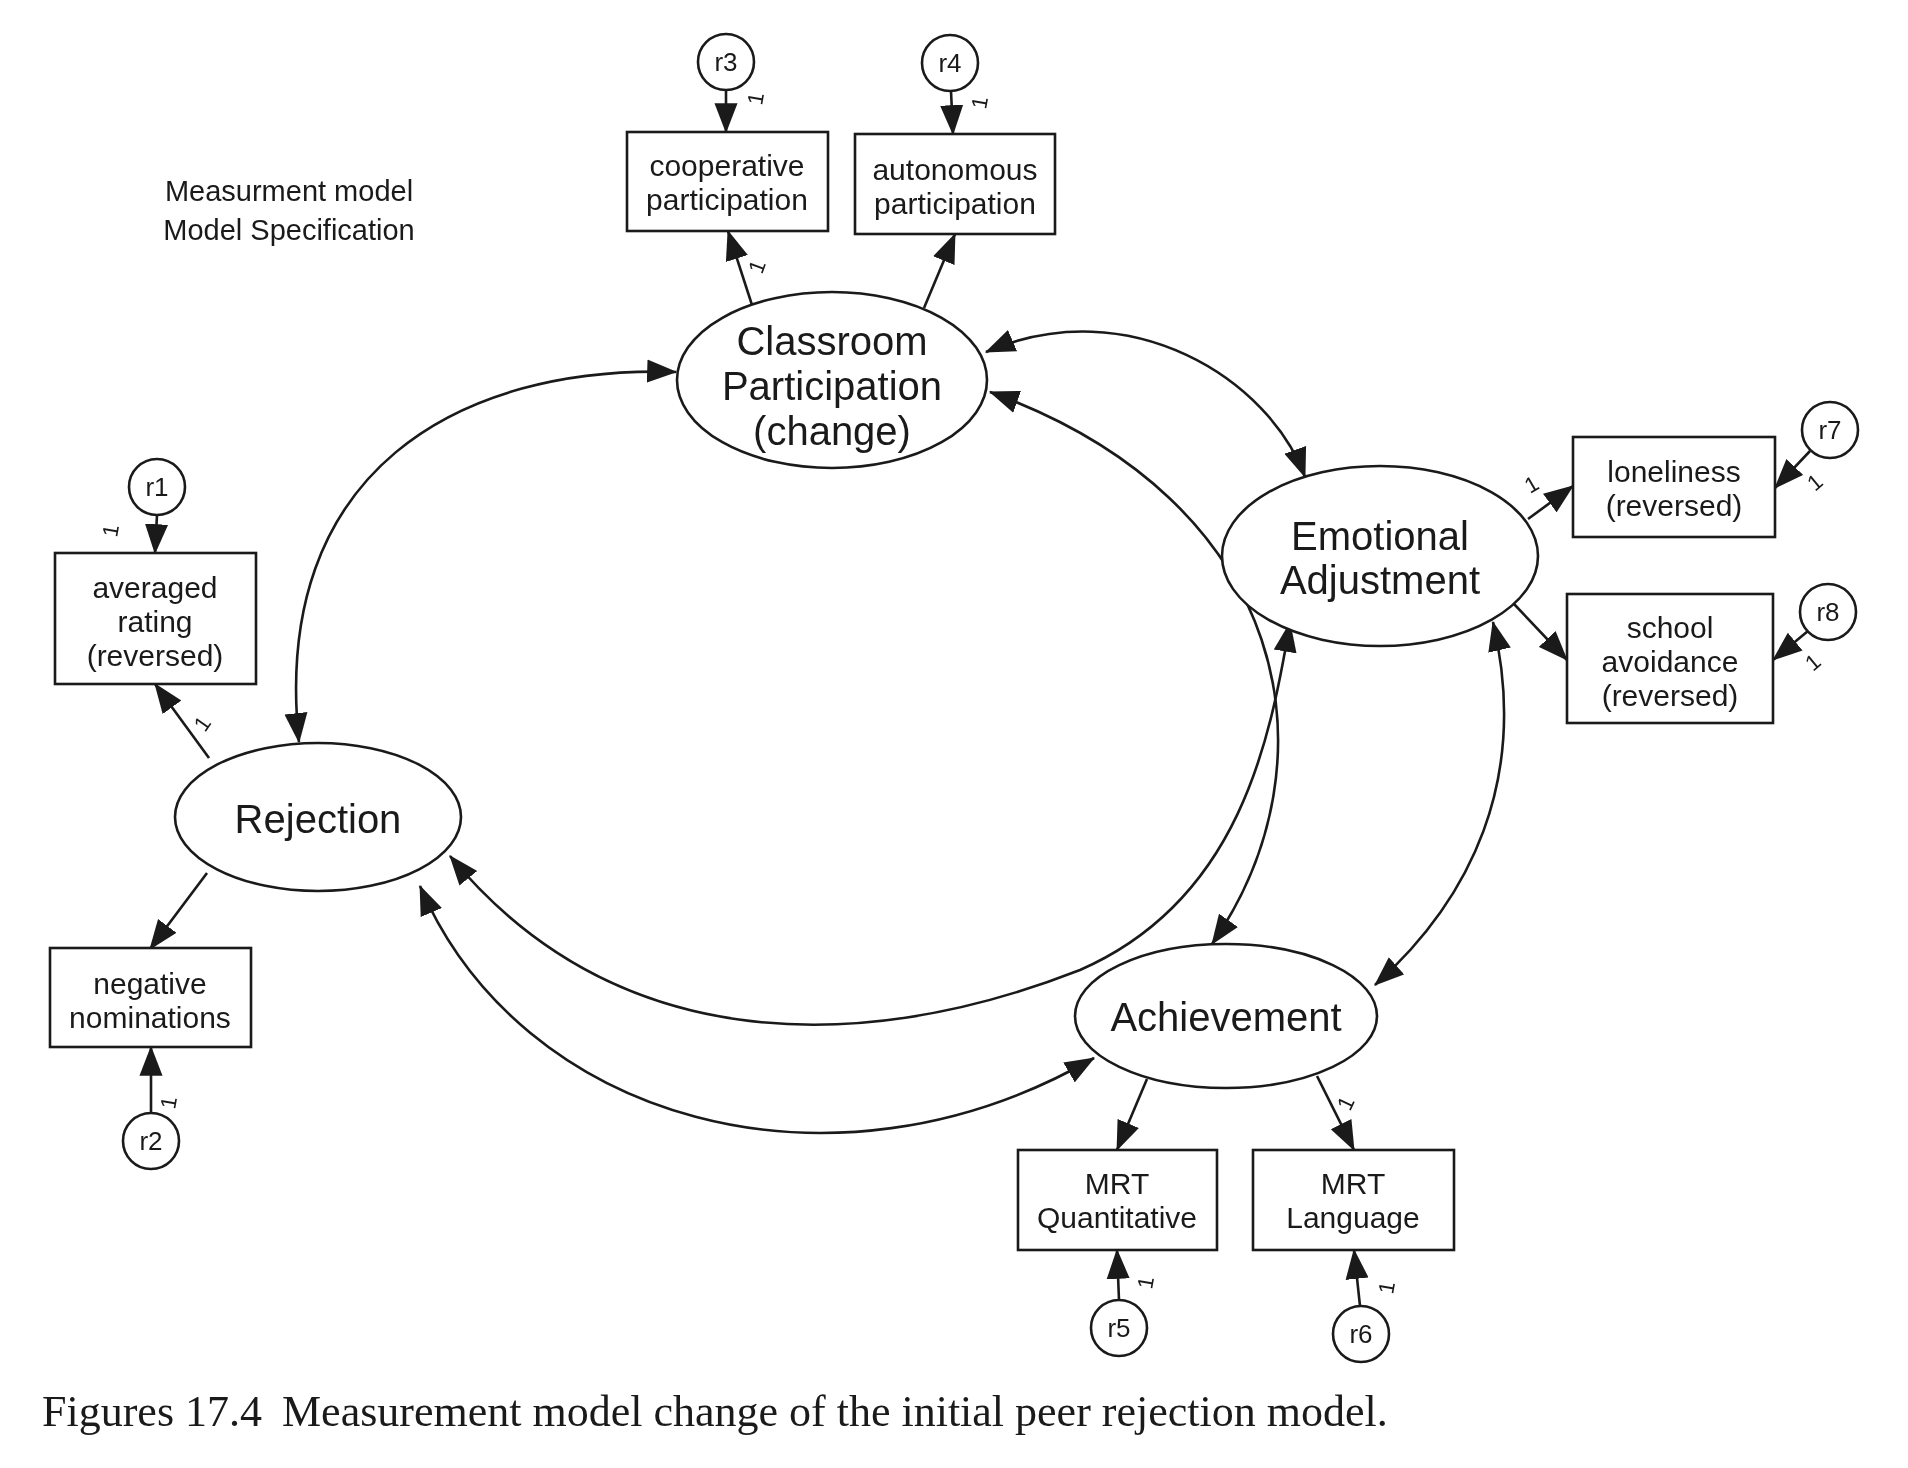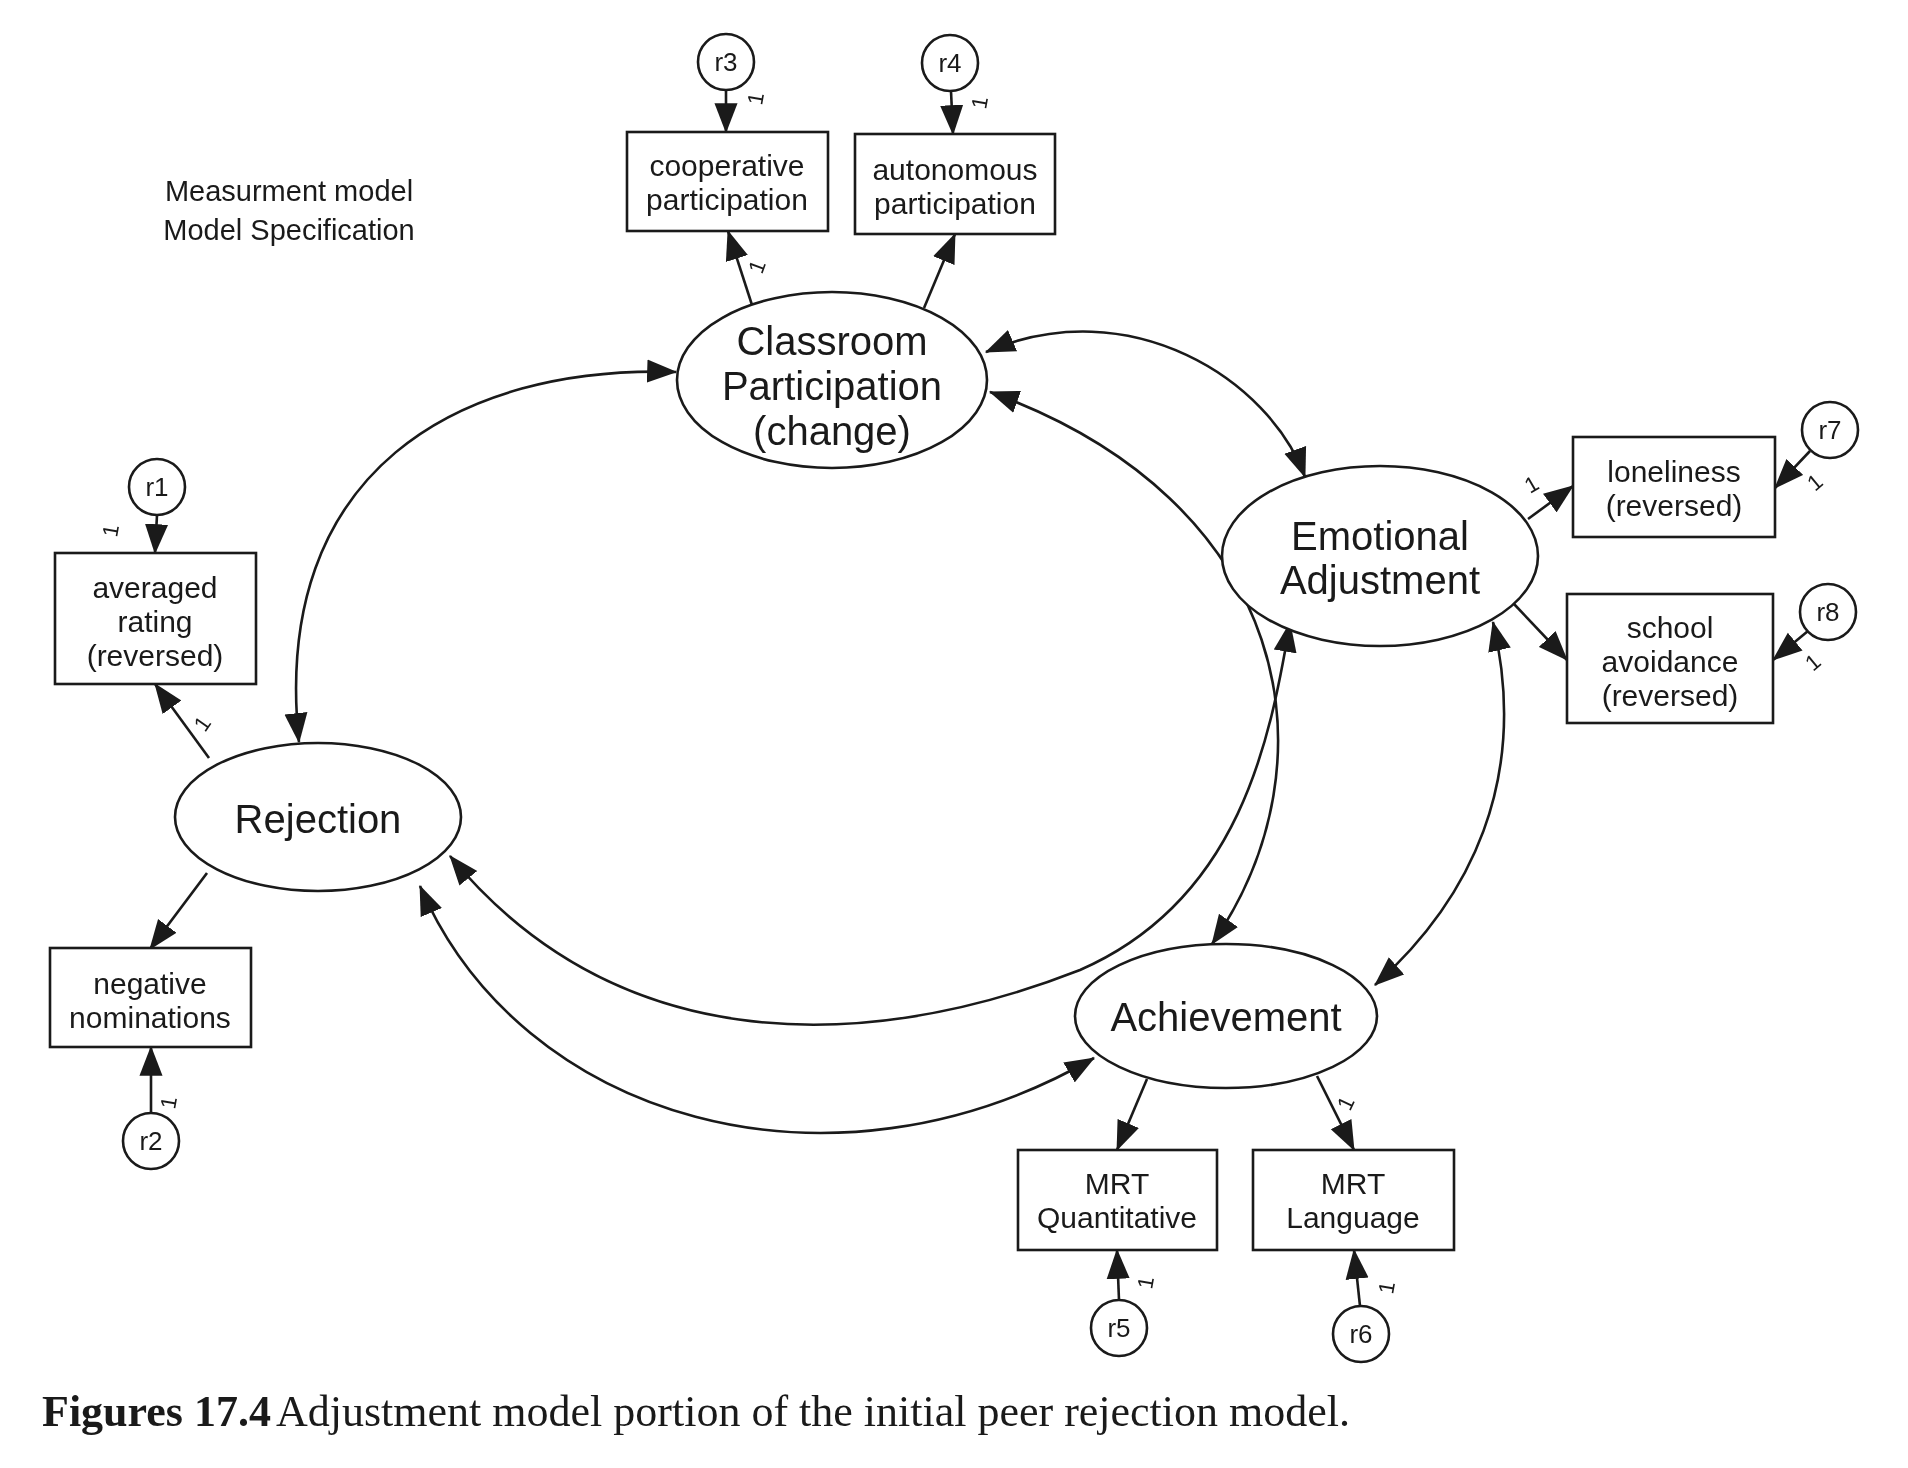--- a/index.html
+++ b/index.html
@@ -7,21 +7,21 @@
   svg#diagram { position: absolute; left: 0; top: 0; }
   .node-text { font-family: "Liberation Sans", sans-serif; fill: #1a1a1a; text-anchor: middle; }
   .latent-text { font-size: 40px; }
   .obs-text { font-size: 30px; }
   .err-text { font-size: 26px; }
   .one-text { font-family: "Liberation Sans", sans-serif; font-size: 22px; fill: #1a1a1a; }
   .title-text { font-family: "Liberation Sans", sans-serif; font-size: 29px; fill: #1a1a1a; text-anchor: middle; }
   .shape { fill: #ffffff; stroke: #1a1a1a; stroke-width: 2.6; }
   .path { fill: none; stroke: #1a1a1a; stroke-width: 2.6; }
   #caption { position: absolute; left: 42px; top: 1386px; font-family: "Liberation Serif", serif; font-size: 44px; color: #1a1a1a; white-space: nowrap; }
-  #caption .label { font-weight: bold; margin-right: 5px; }
+  #caption .label { font-weight: normal; margin-right: 20px; }
 </style>
 </head>
 <body>
 
 <svg id="diagram" width="1908" height="1468" viewBox="0 0 1908 1468" xmlns="http://www.w3.org/2000/svg">
   <defs>
     <marker id="ah" viewBox="0 0 20 20" refX="19" refY="10" markerWidth="16" markerHeight="16" markerUnits="userSpaceOnUse" orient="auto-start-reverse">
       <path d="M0,2 L20,10 L0,18 Z" fill="#1a1a1a"></path>
     </marker>
     <marker id="ahb" viewBox="0 0 26 20" refX="25" refY="10" markerWidth="30" markerHeight="24" markerUnits="userSpaceOnUse" orient="auto-start-reverse">
@@ -169,14 +169,14 @@
     <circle class="shape" cx="1119" cy="1328" r="28"></circle>
     <text class="node-text err-text" x="1119" y="1337">r5</text>
   </g>
   <g>
     <circle class="shape" cx="1361" cy="1334" r="28"></circle>
     <text class="node-text err-text" x="1361" y="1343">r6</text>
   </g>
 </svg>
 
 <div id="caption">
-  <span class="label">Figures 17.4</span><span>Adjustment model portion of the initial peer rejection model.</span>
+  <span class="label">Figures 17.4</span><span>Measurement model change of the initial peer rejection model.</span>
 </div>
 
 </body></html>

